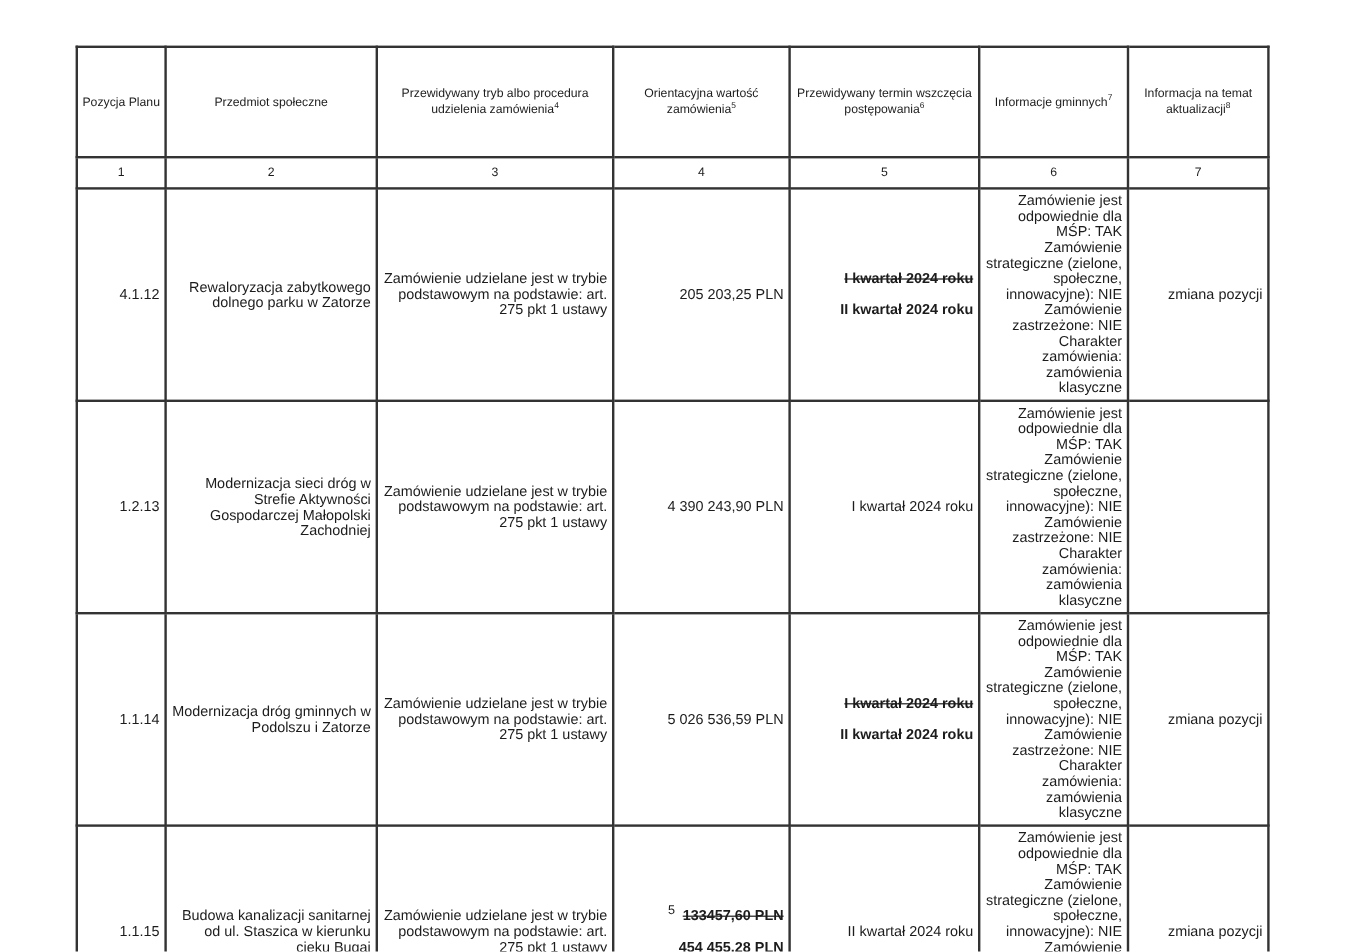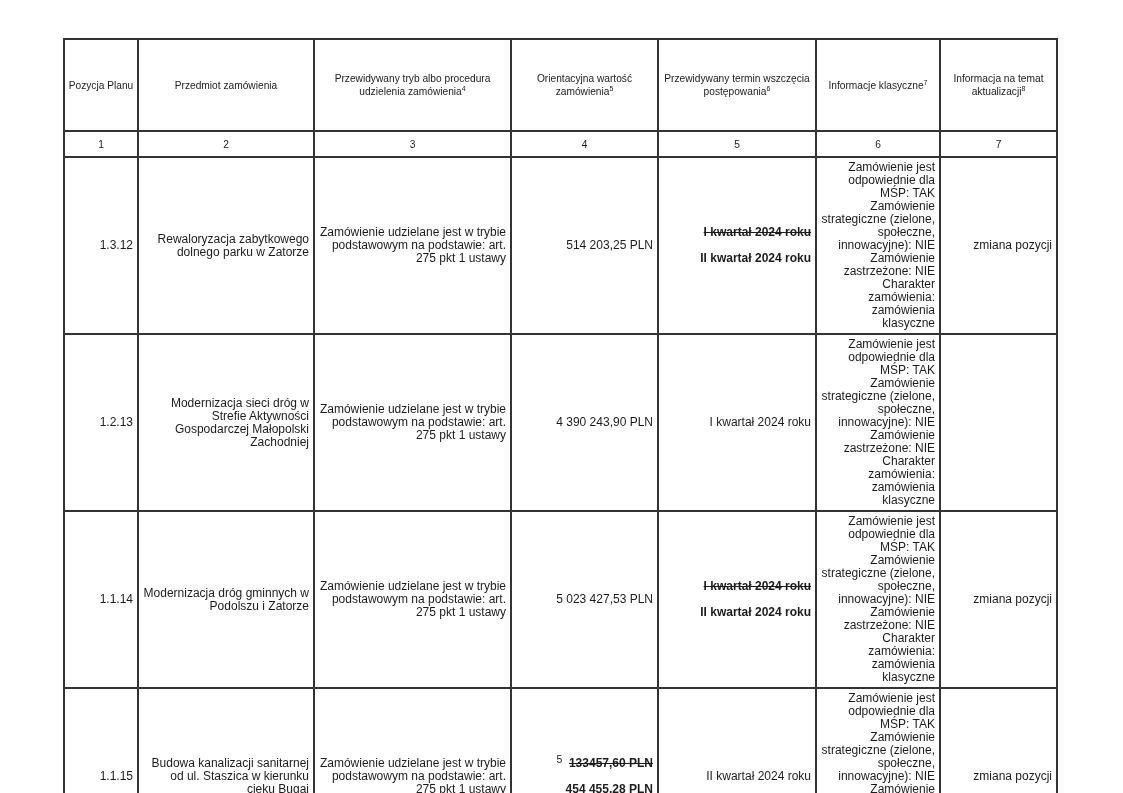--- a/index.html
+++ b/index.html
@@ -80,44 +80,44 @@
     <col style="width:176px">
     <col style="width:197px">
     <col style="width:147px">
     <col style="width:158px">
     <col style="width:124px">
     <col style="width:117px">
   </colgroup>
   <thead>
     <tr>
       <th><span>Pozycja Planu</span><sup></sup></th>
-      <th><span>Przedmiot zamówienia</span><sup></sup></th>
+      <th><span>Przedmiot społeczne</span><sup></sup></th>
       <th><span>Przewidywany tryb albo procedura udzielenia zamówienia</span><sup>4</sup></th>
       <th><span>Orientacyjna wartość zamówienia</span><sup>5</sup></th>
       <th><span>Przewidywany termin wszczęcia postępowania</span><sup>6</sup></th>
-      <th><span>Informacje klasyczne</span><sup>7</sup></th>
+      <th><span>Informacje gminnych</span><sup>7</sup></th>
       <th><span>Informacja na temat aktualizacji</span><sup>8</sup></th>
     </tr>
     <tr class="num-row">
       <td>1</td>
       <td>2</td>
       <td>3</td>
       <td>4</td>
       <td>5</td>
       <td>6</td>
       <td>7</td>
     </tr>
   </thead>
   <tbody class="rows">
       <tr>
-        <td class="c-pos">1.3.12</td>
+        <td class="c-pos">4.1.12</td>
         <td class="c-subj">Rewaloryzacja zabytkowego dolnego parku w Zatorze</td>
         <td class="c-proc">Zamówienie udzielane jest w trybie podstawowym na podstawie: art. 275 pkt 1 ustawy</td>
         <td class="c-val">
-          <div>514 203,25 PLN</div>
+          <div>205 203,25 PLN</div>
         </td>
         <td class="c-term">
           <div class="old-value">I kwartał 2024 roku</div>
           <div class="new-value">II kwartał 2024 roku</div>
         </td>
         <td class="c-info">
           <div>Zamówienie jest odpowiednie dla MŚP: TAK</div>
           <div>Zamówienie strategiczne (zielone, społeczne, innowacyjne): NIE</div>
           <div>Zamówienie zastrzeżone: NIE</div>
           <div>Charakter zamówienia: zamówienia klasyczne</div>
@@ -140,21 +140,21 @@
           <div>Zamówienie zastrzeżone: NIE</div>
           <div>Charakter zamówienia: zamówienia klasyczne</div>
         </td>
         <td class="c-upd"></td>
       </tr>
       <tr>
         <td class="c-pos">1.1.14</td>
         <td class="c-subj">Modernizacja dróg gminnych w Podolszu i Zatorze</td>
         <td class="c-proc">Zamówienie udzielane jest w trybie podstawowym na podstawie: art. 275 pkt 1 ustawy</td>
         <td class="c-val">
-          <div>5 023 427,53 PLN</div>
+          <div>5 026 536,59 PLN</div>
         </td>
         <td class="c-term">
           <div class="old-value">I kwartał 2024 roku</div>
           <div class="new-value">II kwartał 2024 roku</div>
         </td>
         <td class="c-info">
           <div>Zamówienie jest odpowiednie dla MŚP: TAK</div>
           <div>Zamówienie strategiczne (zielone, społeczne, innowacyjne): NIE</div>
           <div>Zamówienie zastrzeżone: NIE</div>
           <div>Charakter zamówienia: zamówienia klasyczne</div>

